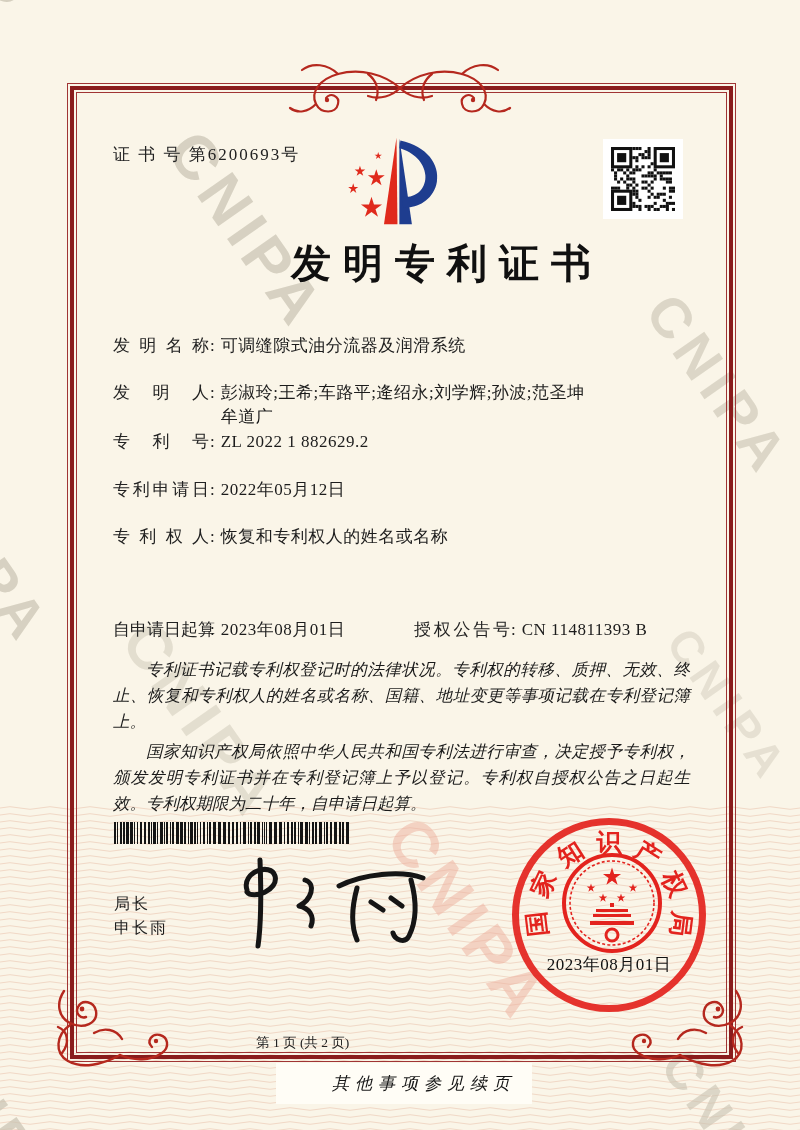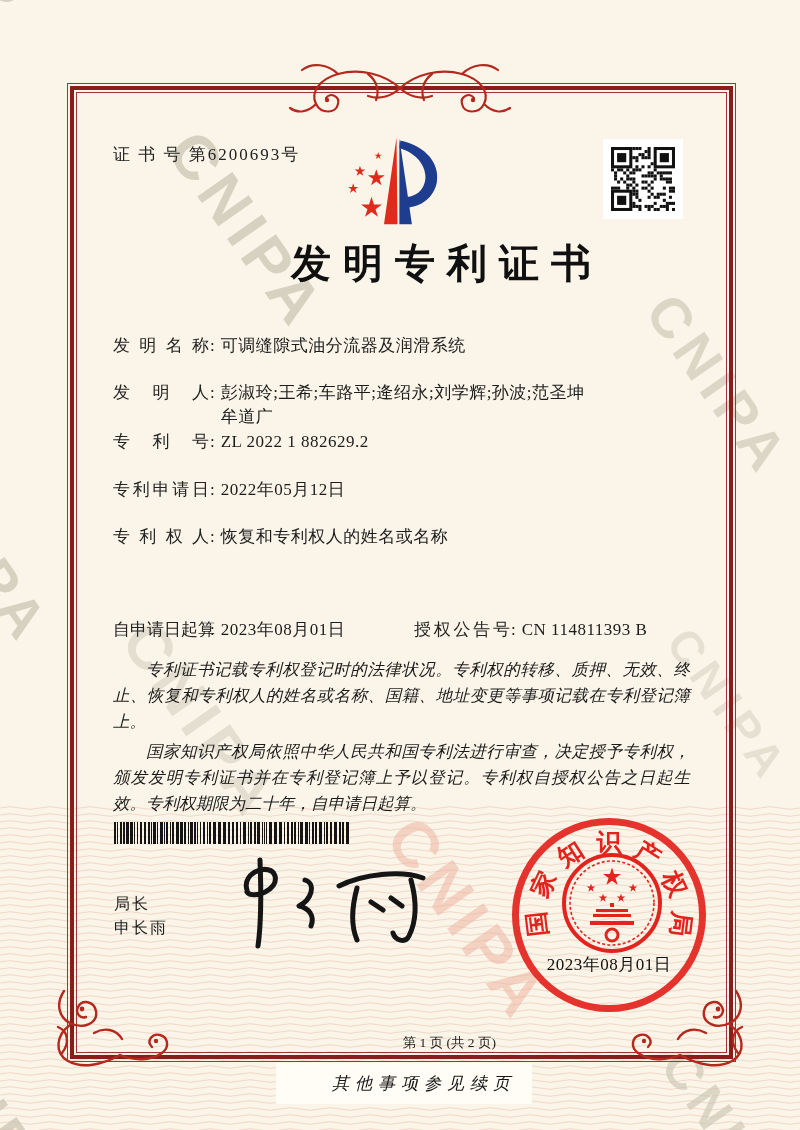--- a/index.html
+++ b/index.html
@@ -40,21 +40,21 @@
 
   .sig-title{position:absolute;left:114px;top:886px;font-family:"Liberation Sans","DejaVu Sans",sans-serif;font-size:16px;letter-spacing:2px;color:#1d1d1d;margin-top:8px;}
   .sig-name{position:absolute;left:114px;top:918px;font-family:"Liberation Sans","DejaVu Sans",sans-serif;font-size:16px;letter-spacing:2px;color:#1d1d1d;}
   .sig-svg{position:absolute;left:205px;top:856px;}
 
   .seal{position:absolute;left:512px;top:818px;width:194px;height:194px;border:7px solid rgba(227,35,30,0.93);border-radius:50%;z-index:6;box-sizing:border-box;}
   .seal-char{position:absolute;left:50%;top:50%;width:30px;height:30px;margin:-15px 0 0 -15px;text-align:center;line-height:30px;font-size:25px;font-weight:700;color:#e3231e;}
   .seal-emblem{position:absolute;left:41px;top:26px;}
   .seal-date{position:absolute;left:0;right:0;top:128px;text-align:center;font-size:17px;color:#111;letter-spacing:0.5px;z-index:7;}
 
-  .page-info{position:absolute;left:256px;top:1034px;width:240px;text-align:right;font-size:13.5px;color:#222;}
+  .page-info{position:absolute;left:256px;top:1034px;width:240px;text-align:left;font-size:13.5px;color:#222;}
   .note-box{position:absolute;left:276px;top:1063px;background:#fffdf6;padding:9px 16px;z-index:6;}
   .note-text{font-size:17px;letter-spacing:6px;color:#161616;font-style:italic;margin-left:40px;}
 </style>
 </head>
 <body>
 
 <svg width="0" height="0" style="position:absolute">
   <defs>
     <path id="star-shape" d="M0,-10 L2.25,-3.09 L9.51,-3.09 L3.63,1.18 L5.88,8.09 L0,3.82 L-5.88,8.09 L-3.63,1.18 L-9.51,-3.09 L-2.25,-3.09 Z"></path>
     <g id="corner-flourish" fill="none" stroke="#b5281e" stroke-width="2.4" stroke-linecap="round">

